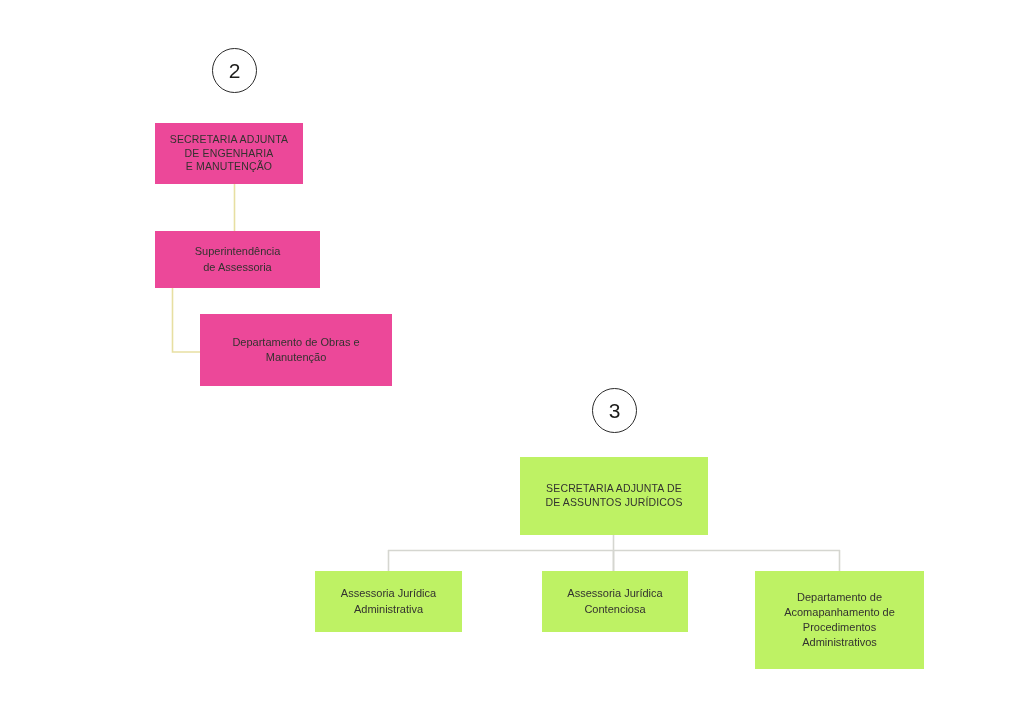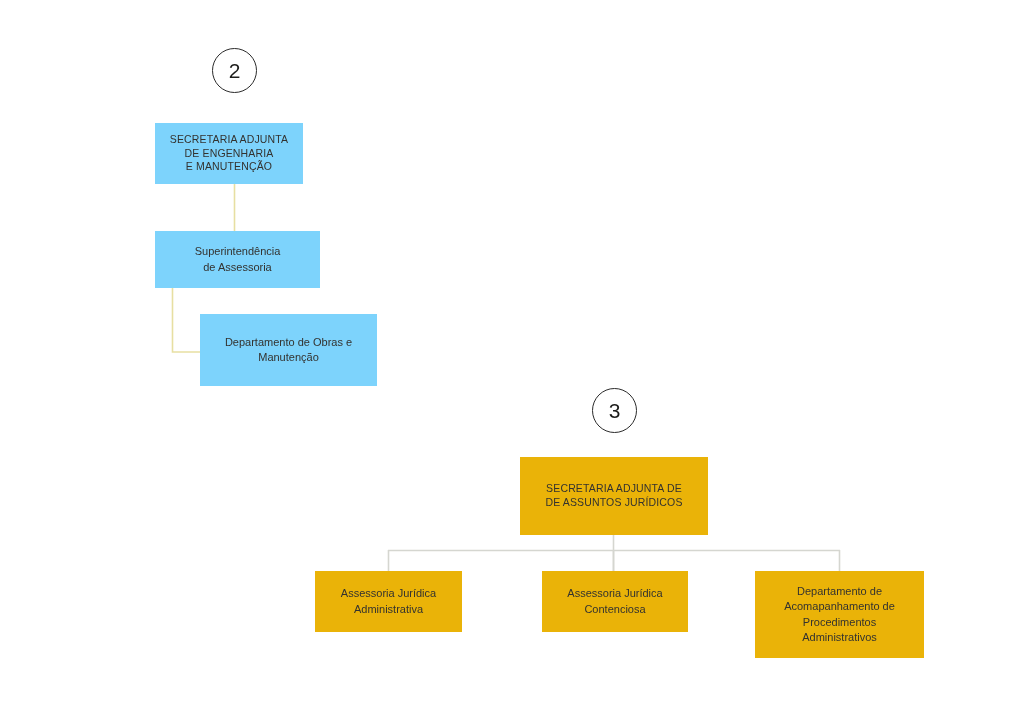--- a/index.html
+++ b/index.html
@@ -45,22 +45,22 @@
     justify-content: center;
     text-align: center;
     padding: 4px 8px;
   }
   .node .label {
     display: block;
     width: 100%;
     white-space: pre-line;
   }
 
-  .node.yellow { background: #7dd3fc; }
-  .node.gray   { background: #eab308; }
+  .node.yellow { background: #ec4899; }
+  .node.gray   { background: #bef264; }
 
   
   .node.head .label {
     font-size: 10.5px;
     line-height: 1.32;
     letter-spacing: 0.15px;
     color: #33322f;
   }
   
   .node.leaf .label {
@@ -104,21 +104,21 @@
     <span class="label">SECRETARIA ADJUNTA
 DE ENGENHARIA
 E MANUTENÇÃO</span>
   </div>
 
   <div class="node yellow leaf" style="left:155px; top:231px; width:165px; height:57px;">
     <span class="label">Superintendência
 de Assessoria</span>
   </div>
 
-  <div class="node yellow leaf" style="left:200px; top:314px; width:177px; height:72px;">
+  <div class="node yellow leaf" style="left:200px; top:314px; width:192px; height:72px;">
     <span class="label">Departamento de Obras e
 Manutenção</span>
   </div>
 
   <div class="badge" style="left:592px; top:388px; width:45px; height:45px;">3</div>
 
   <div class="node gray head" style="left:520px; top:457px; width:188px; height:78px;">
     <span class="label">SECRETARIA ADJUNTA DE
 DE ASSUNTOS JURÍDICOS</span>
   </div>
@@ -126,20 +126,20 @@
   <div class="node gray leaf" style="left:315px; top:571px; width:147px; height:61px;">
     <span class="label">Assessoria Jurídica
 Administrativa</span>
   </div>
 
   <div class="node gray leaf" style="left:542px; top:571px; width:146px; height:61px;">
     <span class="label">Assessoria Jurídica
 Contenciosa</span>
   </div>
 
-  <div class="node gray leaf" style="left:755px; top:571px; width:169px; height:87px;">
+  <div class="node gray leaf" style="left:755px; top:571px; width:169px; height:98px;">
     <span class="label">Departamento de
 Acomapanhamento de
 Procedimentos
 Administrativos</span>
   </div>
 
 </div>
 
 </body></html>

